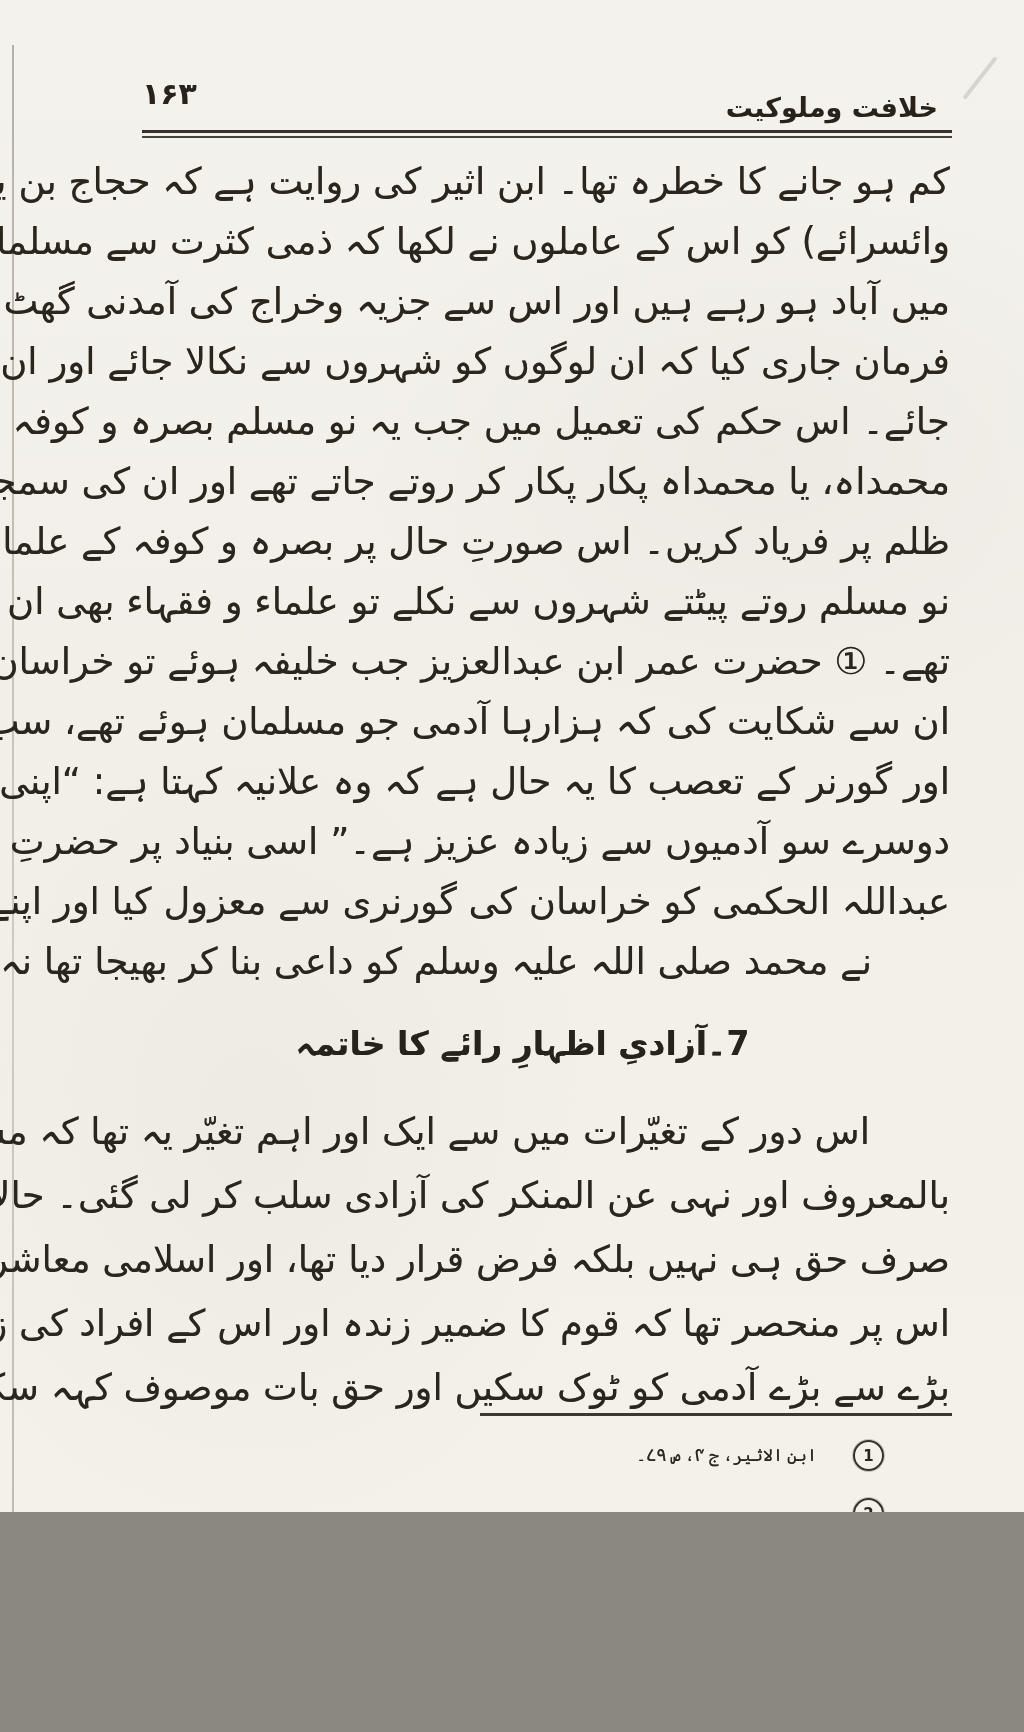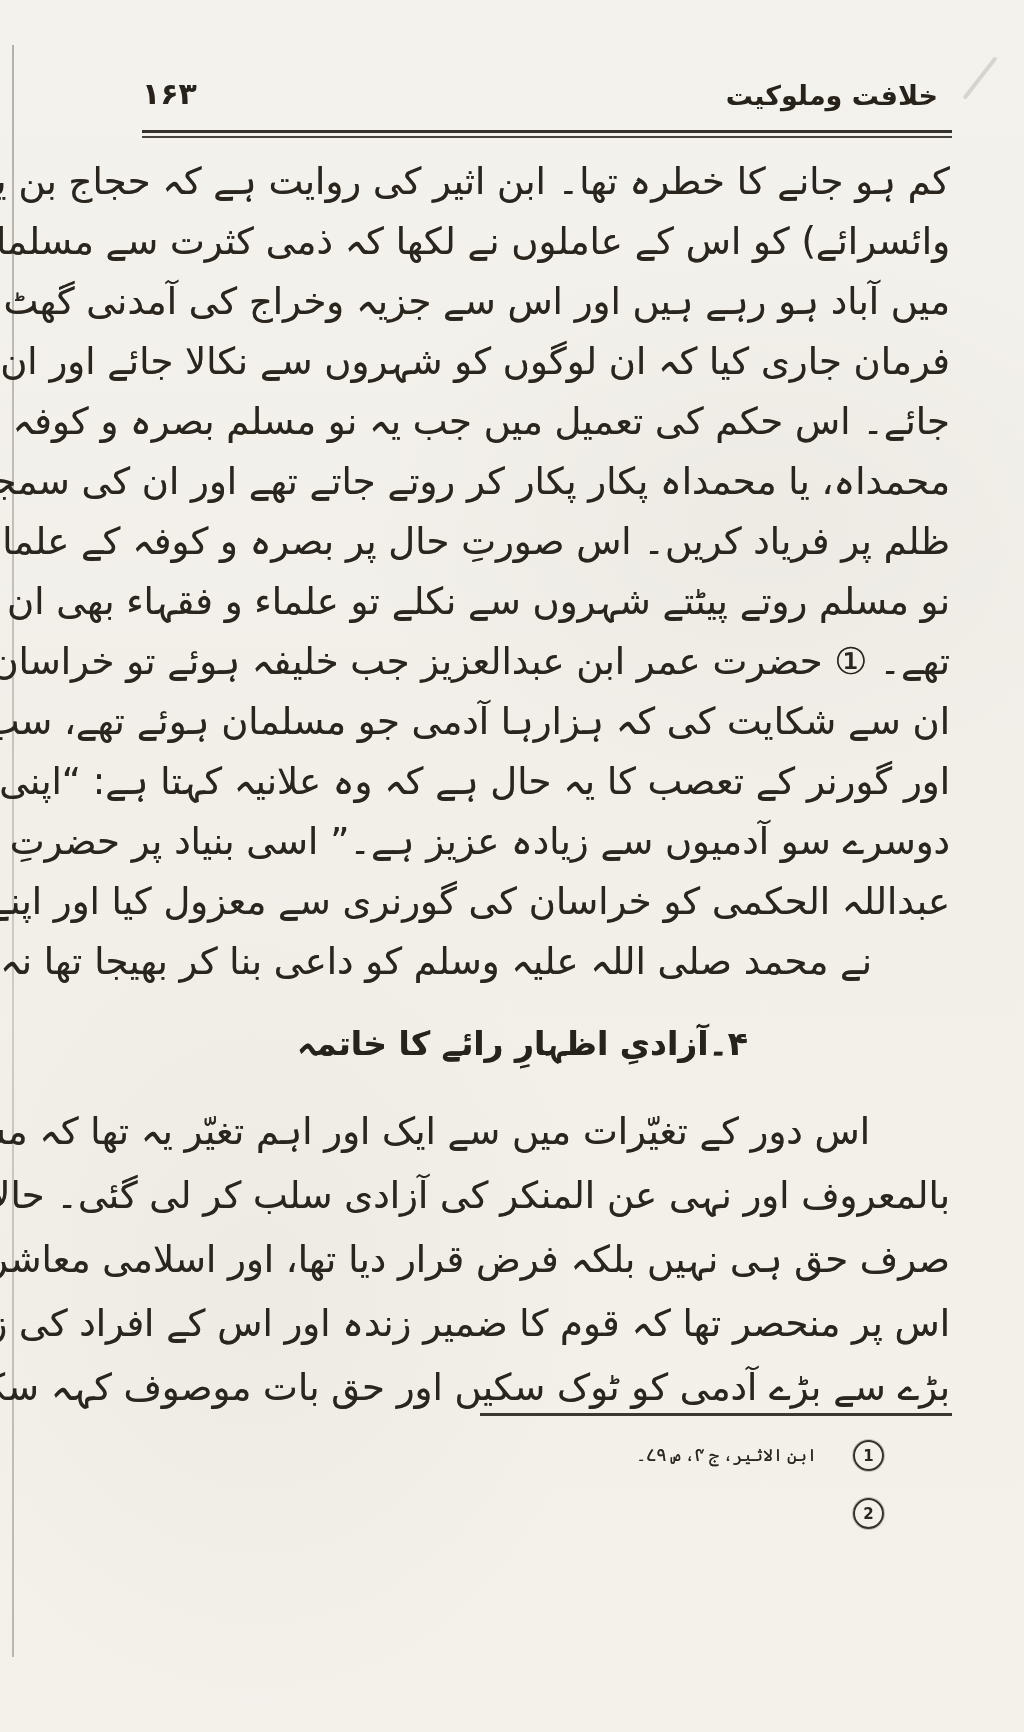--- a/index.html
+++ b/index.html
@@ -3,21 +3,21 @@
 <meta charset="utf-8">
 <style>
   html, body {
     margin: 0;
     padding: 0;
     background: #8a8880;
   }
   .scan-page {
     position: relative;
     width: 1024px;
-    height: 1732px;
+    height: 1512px;
     margin: 0 auto;
     overflow: hidden;
     background:
       radial-gradient(ellipse 600px 400px at 75% 30%, rgba(120,110,90,0.045), rgba(0,0,0,0) 70%),
       radial-gradient(ellipse 500px 600px at 25% 75%, rgba(110,100,85,0.04), rgba(0,0,0,0) 70%),
       linear-gradient(180deg, #f4f2ec 0%, #f1efe8 45%, #f3f1ea 100%);
     font-family: "DejaVu Sans", sans-serif;
     color: #2b261d;
     direction: rtl;
   }
@@ -47,21 +47,21 @@
     top: 76px;
     direction: ltr;
     font-size: 30px;
     font-weight: bold;
     letter-spacing: 2px;
     color: #27231b;
   }
   .header-title {
     position: absolute;
     right: 86px;
-    top: 80px;
+    top: 92px;
     font-size: 27px;
     font-weight: bold;
     color: #27231b;
   }
   .header-rule {
     position: absolute;
     left: 142px;
     top: 130px;
     width: 810px;
   }
@@ -175,21 +175,21 @@
     <div class="text-line">ظلم پر فریاد کریں۔ اس صورتِ حال پر بصرہ و کوفہ کے علماء و فقہاء چیخ اٹھے اور جب یہ</div>
     <div class="text-line">نو مسلم روتے پیٹتے شہروں سے نکلے تو علماء و فقہاء بھی ان کے جزیہ روتے جاتے</div>
     <div class="text-line">تھے۔ ① حضرت عمر ابن عبدالعزیز جب خلیفہ ہوئے تو خراسان سے ایک وفد نے آ کر</div>
     <div class="text-line">ان سے شکایت کی کہ ہزارہا آدمی جو مسلمان ہوئے تھے، سب پر جزیہ لگا دیا گیا ہے،</div>
     <div class="text-line">اور گورنر کے تعصب کا یہ حال ہے کہ وہ علانیہ کہتا ہے: “اپنی قوم کا ایک آدمی مجھے</div>
     <div class="text-line">دوسرے سو آدمیوں سے زیادہ عزیز ہے۔” اسی بنیاد پر حضرتِ موصوف نے الجراح بن</div>
     <div class="text-line">عبداللہ الحکمی کو خراسان کی گورنری سے معزول کیا اور اپنے فرمان میں لکھا کہ “اللہ تعالیٰ</div>
     <div class="text-line line-closing">نے محمد صلی اللہ علیہ وسلم کو داعی بنا کر بھیجا تھا نہ کہ تحصیل دار۔”②</div>
   </div>
 
-  <div class="section-heading">۴۔آزادیِ اظہارِ رائے کا خاتمہ</div>
+  <div class="section-heading">7۔آزادیِ اظہارِ رائے کا خاتمہ</div>
 
   <div class="body-block para2" style="top:1100px;">
     <div class="text-line line-indent-first">اس دور کے تغیّرات میں سے ایک اور اہم تغیّر یہ تھا کہ مسلمانوں سے امر</div>
     <div class="text-line">بالمعروف اور نہی عن المنکر کی آزادی سلب کر لی گئی۔ حالانکہ اسلام نے اسے مسلمانوں کا</div>
     <div class="text-line">صرف حق ہی نہیں بلکہ فرض قرار دیا تھا، اور اسلامی معاشرہ و ریاست کا صحیح راستے پر چلنا</div>
     <div class="text-line">اس پر منحصر تھا کہ قوم کا ضمیر زندہ اور اس کے افراد کی زبانیں آزاد ہوں، ہر غلط کام پر وہ</div>
     <div class="text-line">بڑے سے بڑے آدمی کو ٹوک سکیں اور حق بات موصوف کہہ سکیں۔ خلافت راشدہ میں</div>
   </div>
 
   <div class="footnote-separator"></div>

